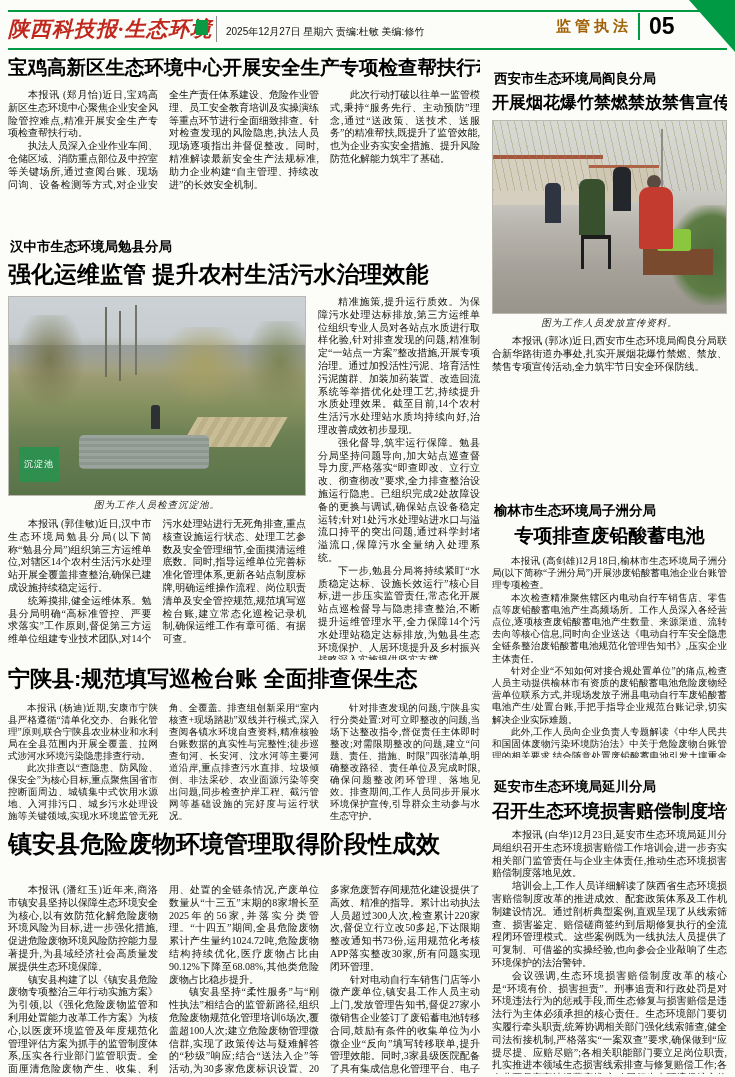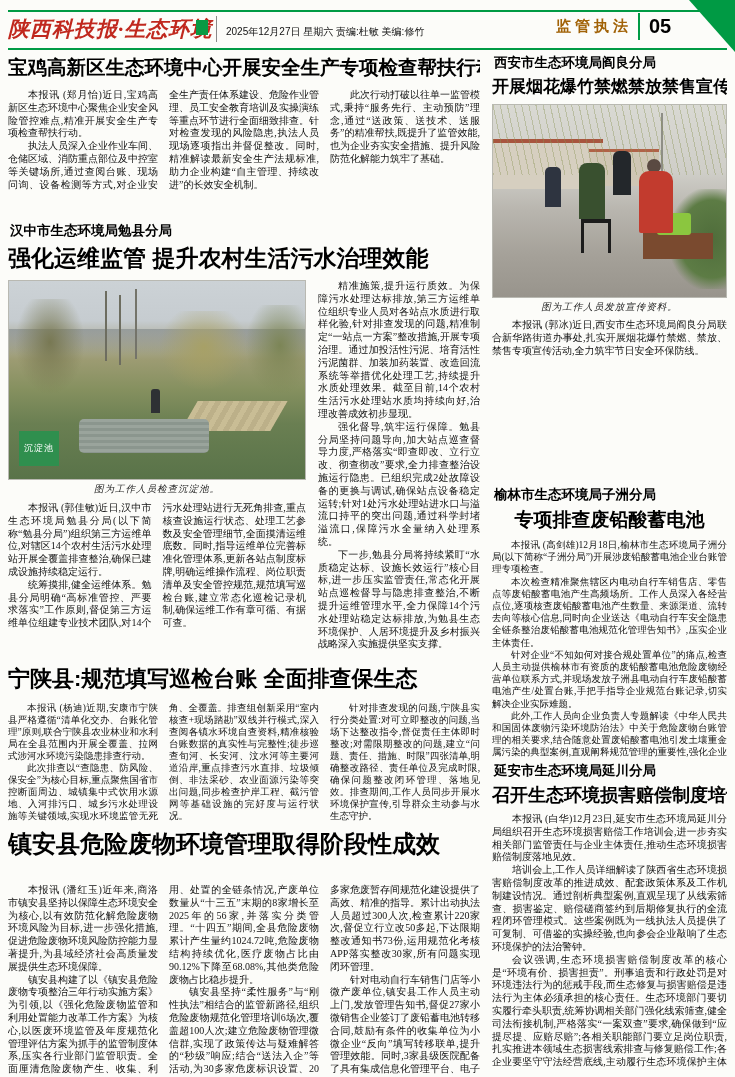--- a/index.html
+++ b/index.html
@@ -12,24 +12,24 @@
               clip-path:polygon(0 0,100% 0,100% 100%);}
   .masthead{position:absolute;left:8px;top:15px;font-family:"Liberation Serif",serif;
             font-size:21px;font-weight:bold;font-style:italic;color:#c0281e;letter-spacing:1px;}
   .mast-logo{position:absolute;left:196px;top:20px;width:12px;height:15px;background:#0a9a44;}
   .head-vsep{position:absolute;left:216px;top:16px;width:1px;height:26px;background:#8a8a8a;}
   .dateline{position:absolute;left:226px;top:25px;font-size:10px;color:#111;font-family:"Liberation Sans",sans-serif;}
   .section-block{position:absolute;left:556px;top:13px;display:flex;align-items:center;}
   .section-title{font-family:Liberation Serif, serif;font-size:15px;font-weight:bold;
                  color:#a16207;letter-spacing:4px;}
   .section-vline{width:2px;height:27px;background:#009a44;margin:0 9px 0 6px;}
-  .page-num{font-family:"Liberation Sans",sans-serif;font-size:20px;font-weight:bold;color:#000;}
+  .page-num{font-family:"Liberation Sans",sans-serif;font-size:23px;font-weight:bold;color:#000;}
   
   .art{position:absolute;overflow:hidden;}
-  .kicker{font-family:"Liberation Sans",sans-serif;font-weight:bold;color:#000;font-size:13.5px;margin:0 0 3px 2px;}
+  .kicker{font-family:"Liberation Sans",sans-serif;font-weight:bold;color:#000;font-size:13.5px;margin:16px 0 3px 2px;}
   .hl{font-family:"Liberation Sans",sans-serif;font-weight:bold;color:#000;margin:0;white-space:nowrap;}
   .body{font-size:10px;line-height:12.8px;text-align:justify;}
   .body p{margin:0;text-indent:2em;}
   .cols3{column-count:3;column-gap:11px;}
   .cols2{column-count:2;column-gap:11px;}
   .caption{font-size:9.5px;text-align:center;color:#222;letter-spacing:1px;margin-top:3px;font-style:italic;}
   
   #art-baoji{left:8px;top:54px;width:472px;height:162px;}
   #art-baoji .hl{font-size:19.5px;text-align:left;margin-bottom:8px;}
   #art-baoji .body{height:112px;overflow:hidden;}

